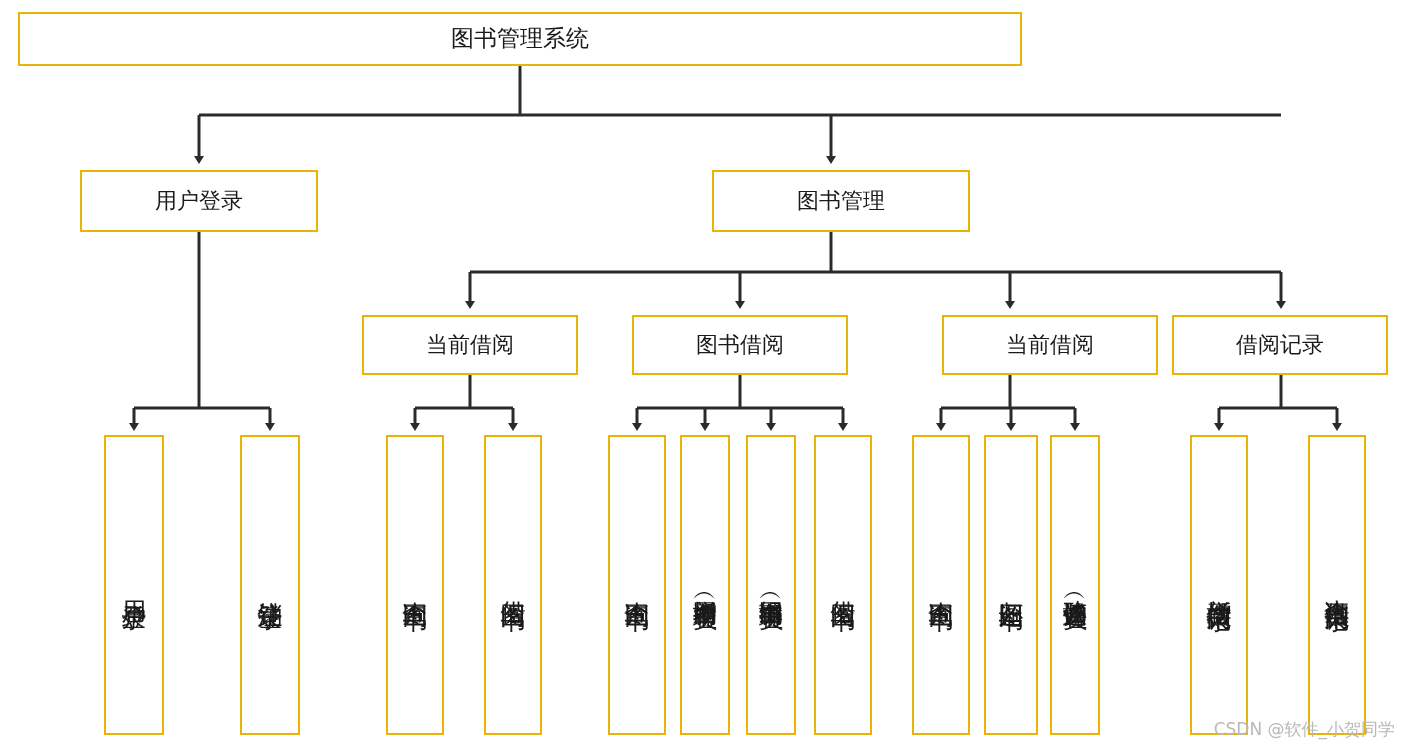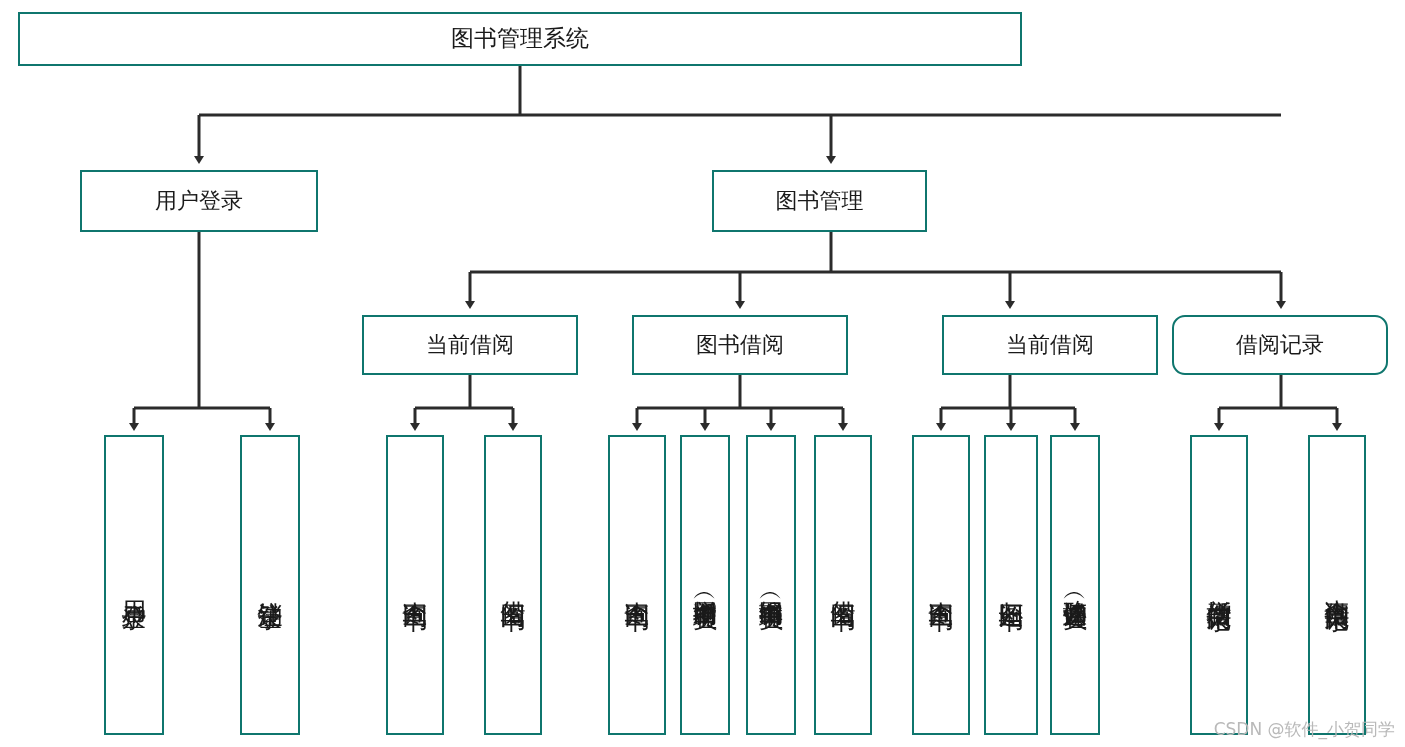--- a/index.html
+++ b/index.html
@@ -20,21 +20,21 @@
   svg.edges {
     position: absolute;
     left: 0;
     top: 0;
     width: 1405px;
     height: 747px;
   }
   .node {
     position: absolute;
     box-sizing: border-box;
-    border: 2px solid #0f766e;
+    border: 2px solid #eab308;
     background: #ffffff;
     display: flex;
     align-items: center;
     justify-content: center;
     z-index: 2;
   }
   .node .label {
     color: #1a1a1a;
     line-height: 1.12;
     text-align: center;
@@ -126,34 +126,34 @@
     </g>
   </svg>
 
   <div class="node root horizontal" style="left:18px; top:12px; width:1004px; height:54px;">
     <span class="label">图书管理系统</span>
   </div>
 
   <div class="node horizontal" style="left:80px; top:170px; width:238px; height:62px;">
     <span class="label">用户登录</span>
   </div>
-  <div class="node horizontal" style="left:712px; top:170px; width:215px; height:62px;">
+  <div class="node horizontal" style="left:712px; top:170px; width:258px; height:62px;">
     <span class="label">图书管理</span>
   </div>
 
   <div class="node horizontal" style="left:362px; top:315px; width:216px; height:60px;">
     <span class="label">当前借阅</span>
   </div>
   <div class="node horizontal" style="left:632px; top:315px; width:216px; height:60px;">
     <span class="label">图书借阅</span>
   </div>
   <div class="node horizontal" style="left:902px; top:315px; width:216px; height:60px;margin-left:40px;">
     <span class="label">当前借阅</span>
   </div>
-  <div class="node horizontal" style="left:1172px; top:315px; width:216px; height:60px;border-radius:13px;">
+  <div class="node horizontal" style="left:1172px; top:315px; width:216px; height:60px;">
     <span class="label">借阅记录</span>
   </div>
 
   <div class="node vertical" style="left:104px; top:435px; width:60px; height:300px;">
     <span class="label">用户登录</span>
   </div>
   <div class="node vertical" style="left:240px; top:435px; width:60px; height:300px;">
     <span class="label">注销登录</span>
   </div>
   <div class="node vertical" style="left:386px; top:435px; width:58px; height:300px;">

